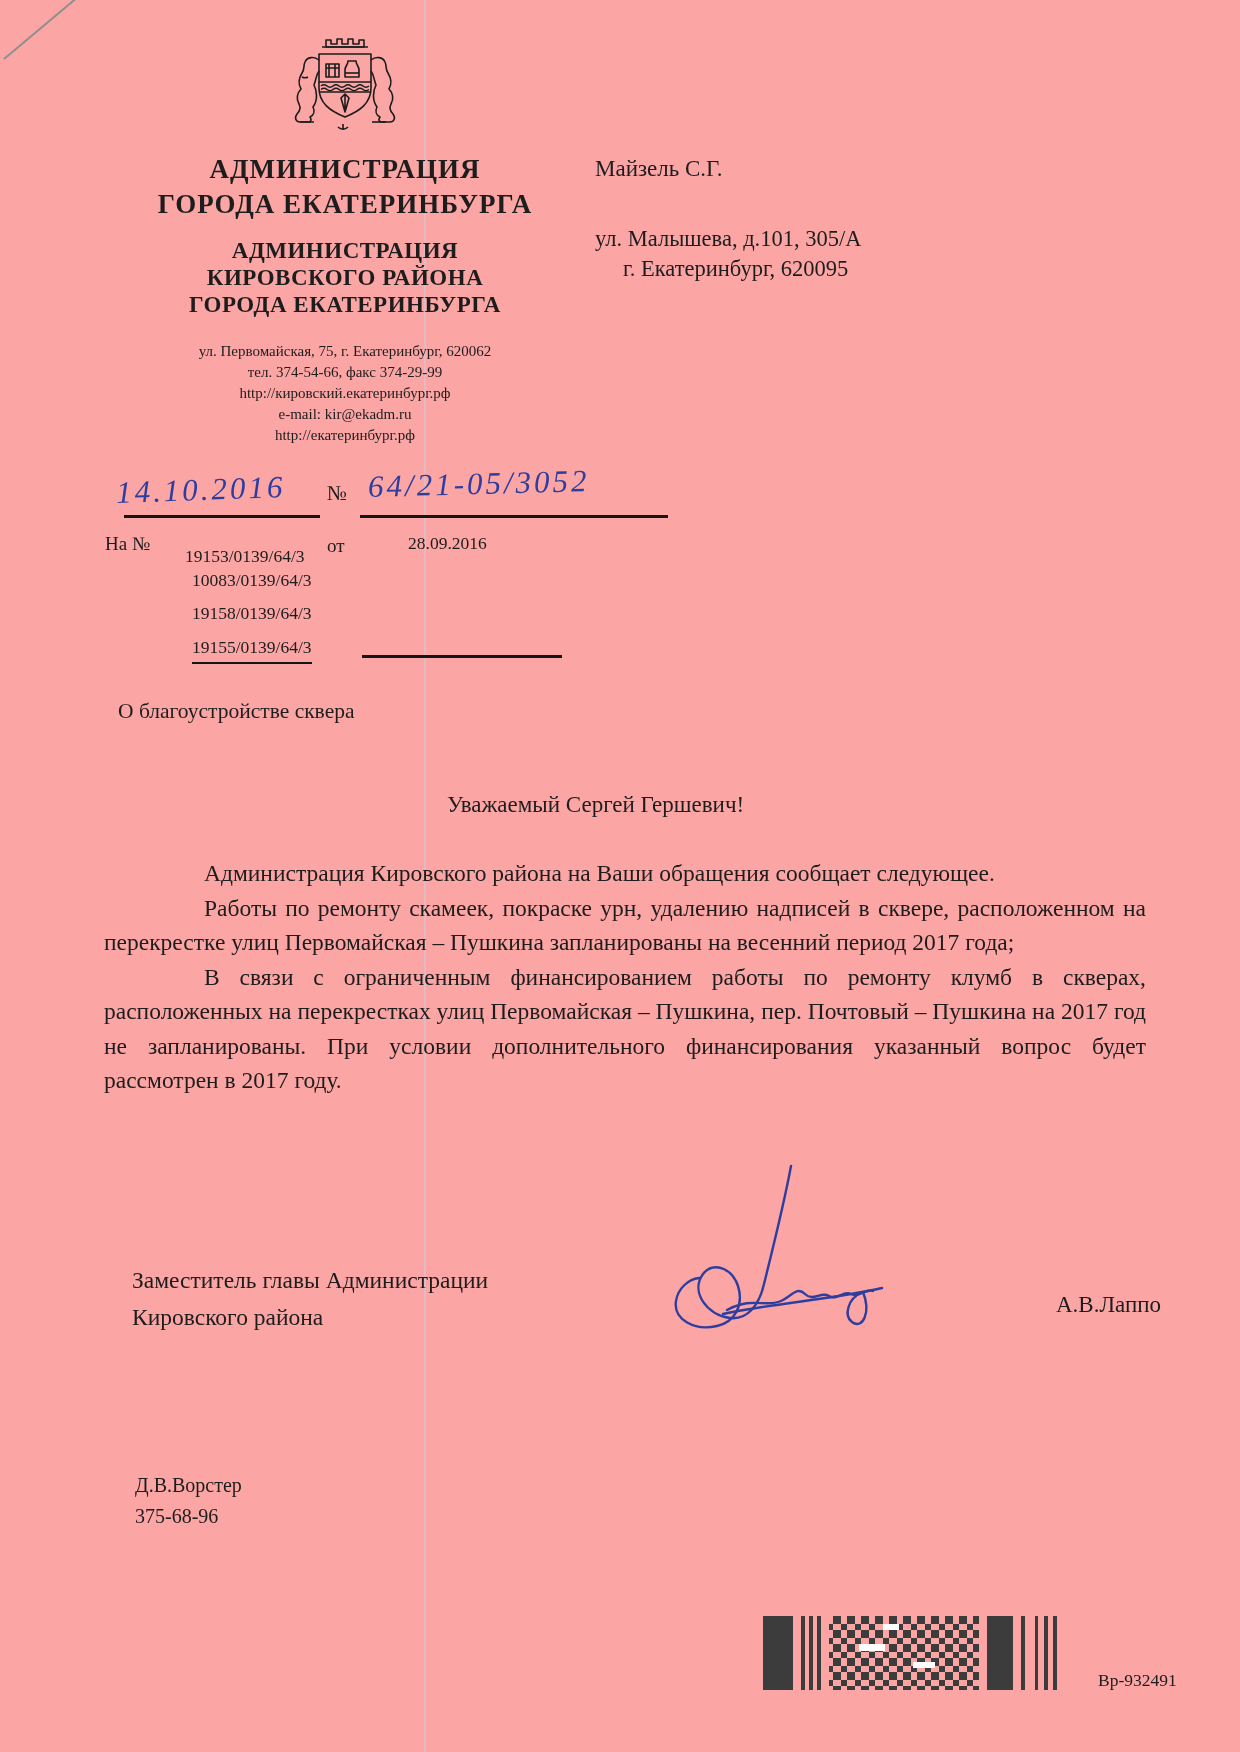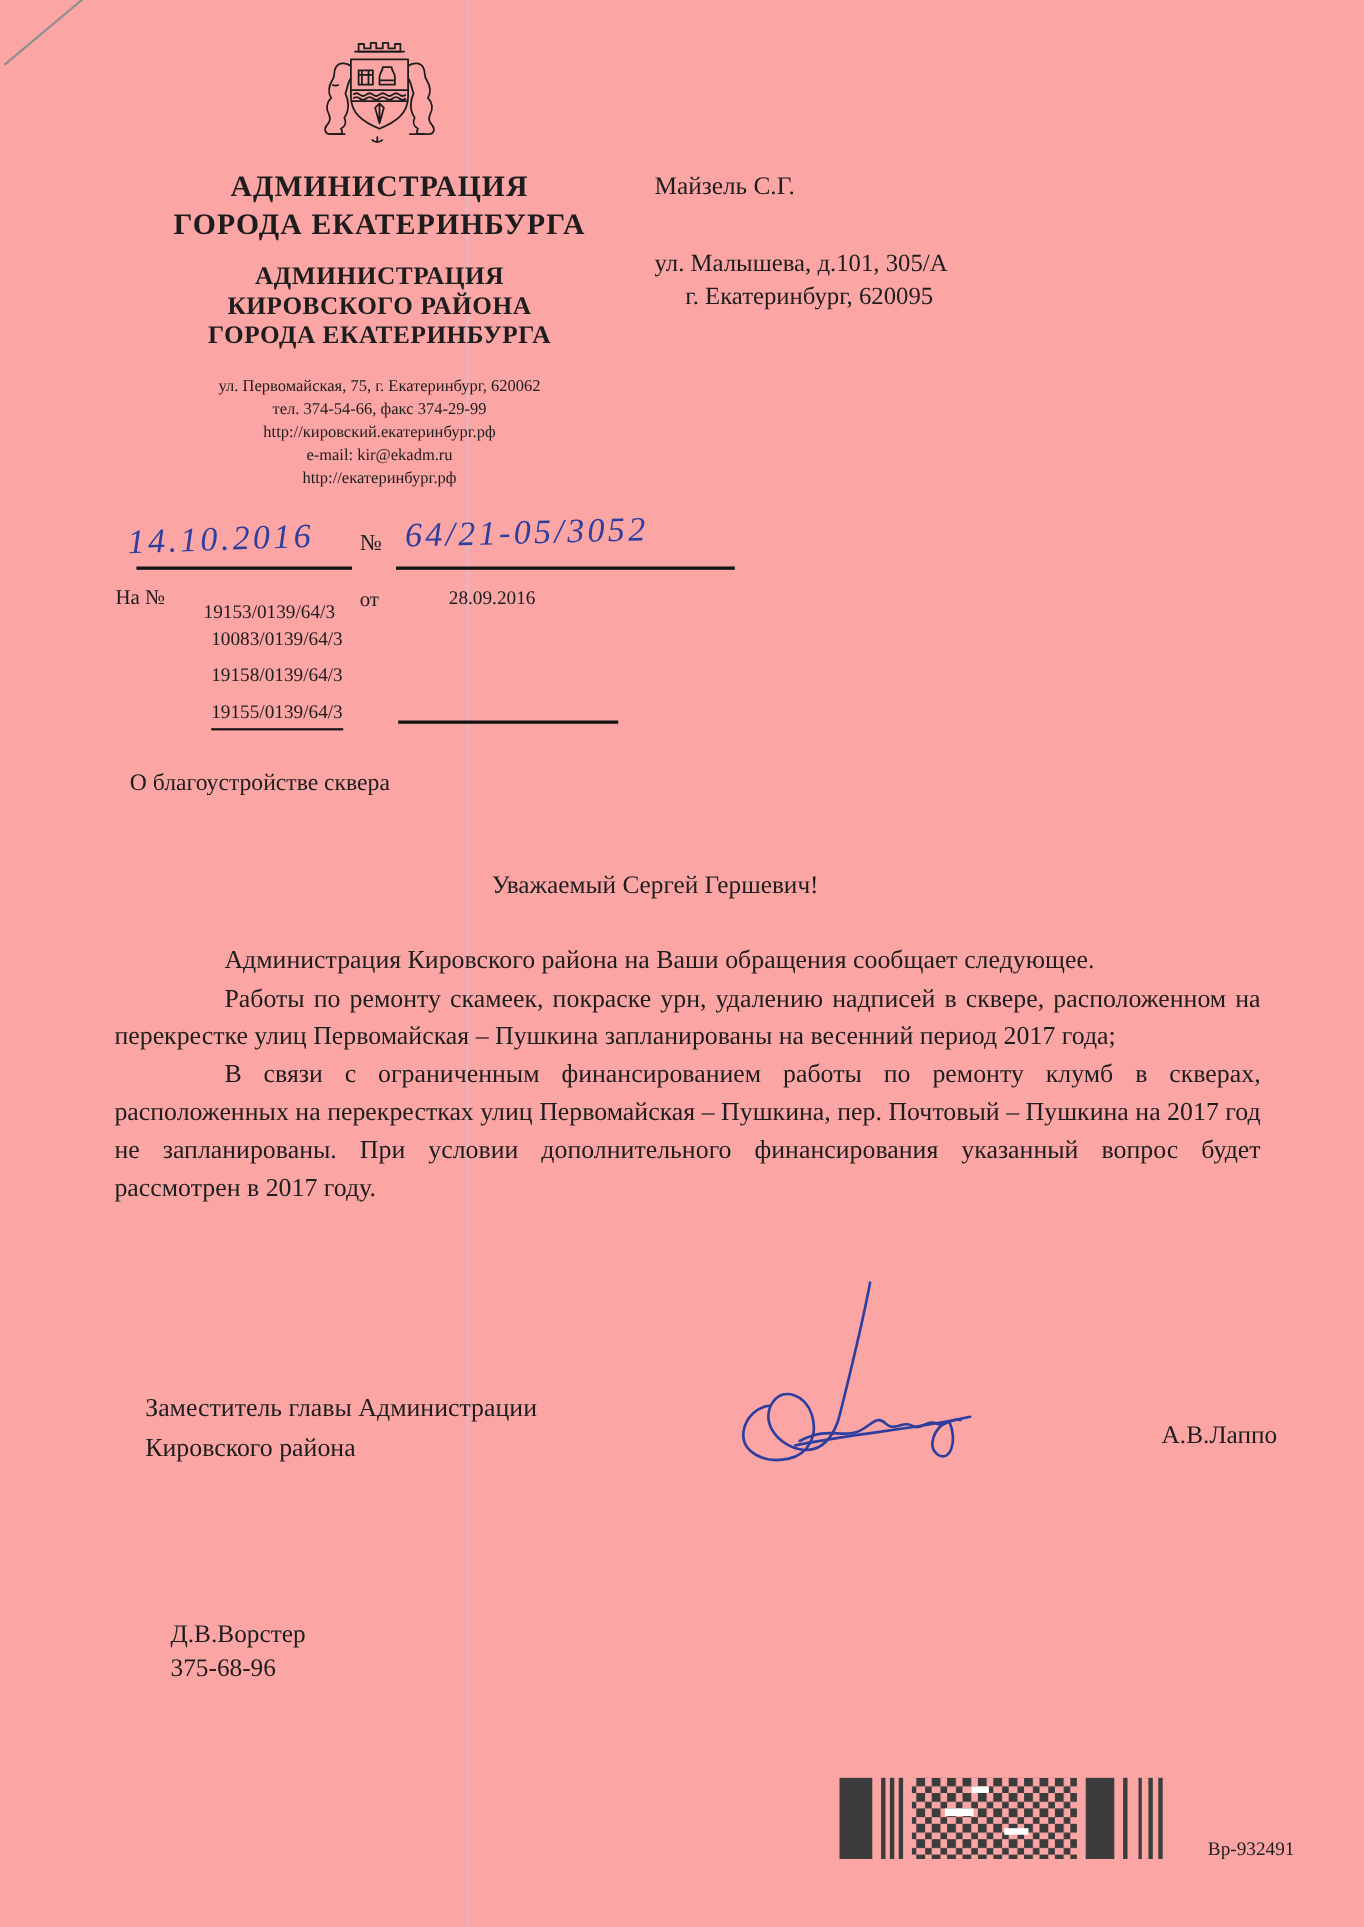--- a/index.html
+++ b/index.html
@@ -44,21 +44,21 @@
   .subject{left:118px;top:699px;font-size:21.5px;}
   .salutation{left:447px;top:792px;font-size:23px;text-align:center;}
   
   .body-text{left:104px;top:856px;width:1042px;font-size:23.5px;line-height:34.5px;text-align:justify;}
   .body-text p{margin:0;text-indent:100px;}
   
   .sig-title{left:132px;top:1262px;font-size:23.5px;line-height:37px;}
   .signer{left:1056px;top:1292px;font-size:23px;}
   .sig-svg{left:635px;top:1160px;}
   
-  .executor{left:135px;top:1470px;font-size:23px;line-height:31px;margin-left:20px;}
+  .executor{left:135px;top:1470px;font-size:20px;line-height:31px;}
   .barcode{left:763px;top:1616px;}
   .bc-label{left:1098px;top:1670px;font-size:17.5px;}
 </style>
 </head>
 <body>
 
 <div class="page">
 
   <div class="abs diag-line"></div>
   <div class="abs fold-line"></div>

